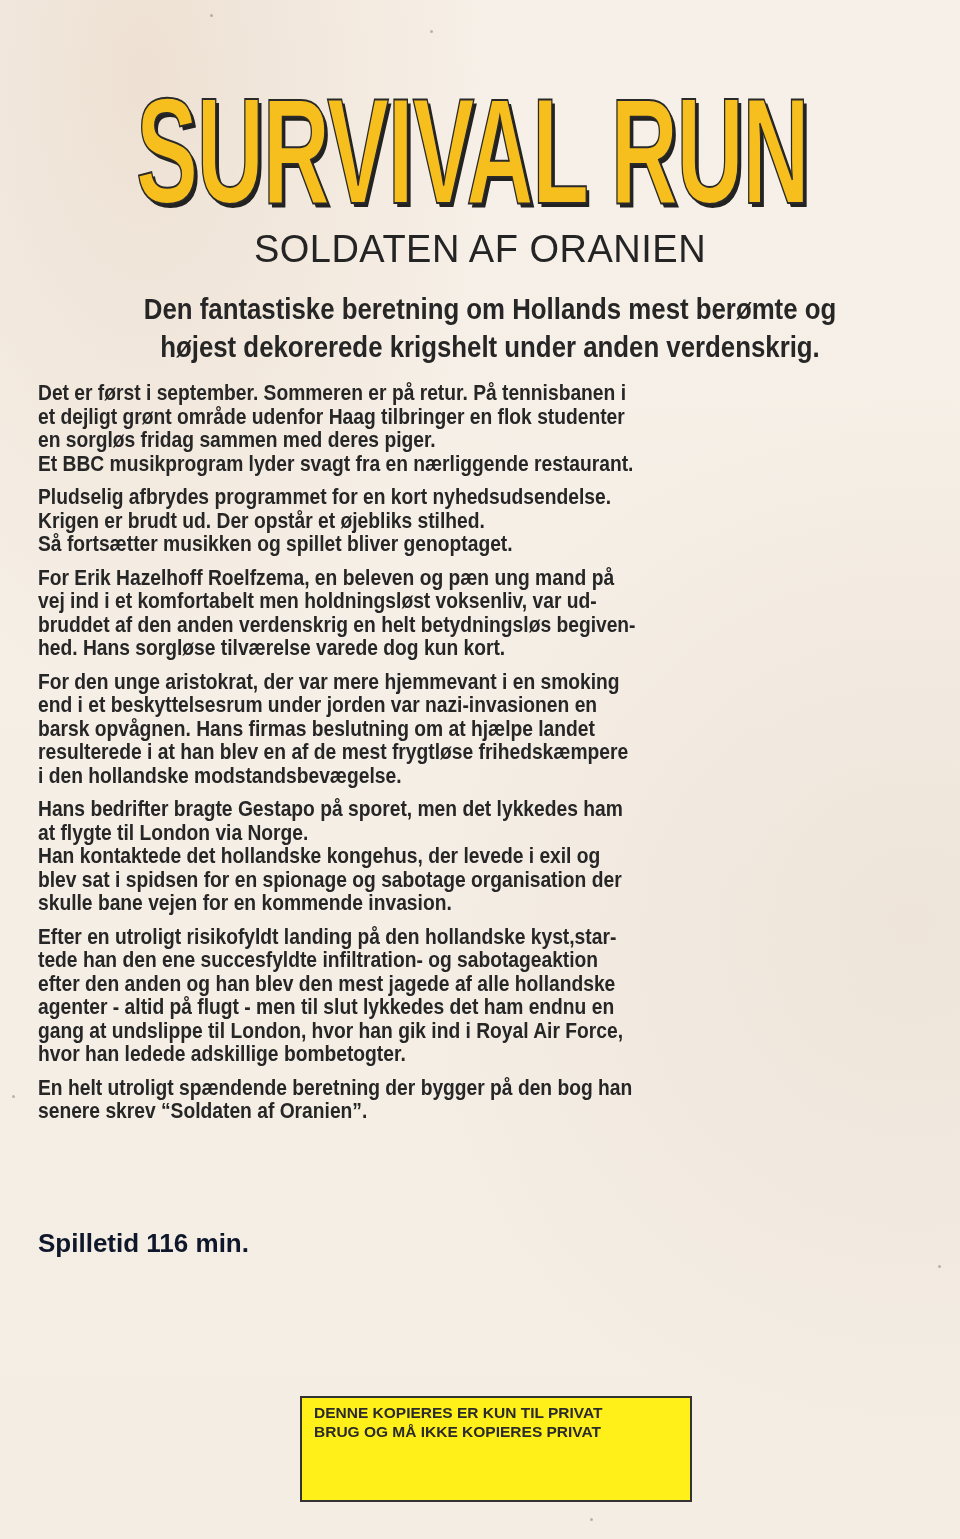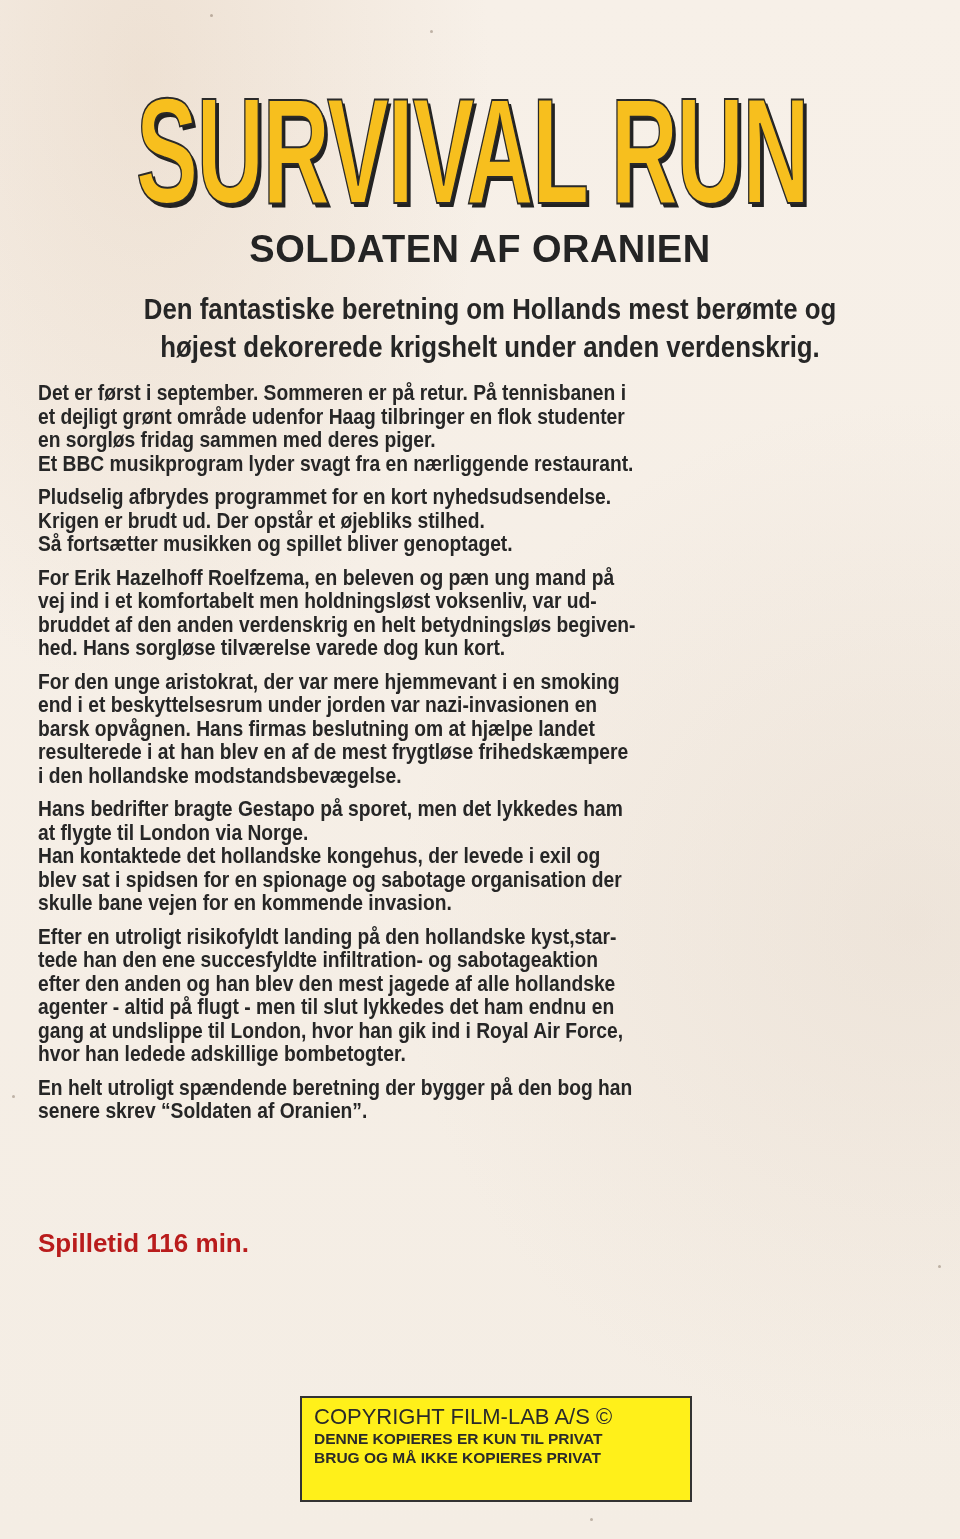--- a/index.html
+++ b/index.html
@@ -26,41 +26,41 @@
     letter-spacing: -2px;
     transform: scaleX(0.62);
     transform-origin: center;
     white-space: nowrap;
     -webkit-text-stroke: 2px #2a2a2a;
     text-shadow: 5px 4px 0 #222;
   }
   .subtitle {
     position: absolute; left: 0; width: 960px; top: 228px;
     text-align: center;
-    font-weight: bold; font-size: 38px; letter-spacing: 0.5px;
+    font-weight: normal; font-size: 38px; letter-spacing: 0.5px;
     color: #242424;
   }
   .tagline {
     position: absolute; left: 60px; width: 860px; top: 290px;
     text-align: center;
     font-weight: bold; font-size: 30px; line-height: 38px;
     color: #262626;
     transform: scaleX(0.86); transform-origin: center top;
   }
   .body-text {
     position: absolute; left: 38px; width: 1050px; top: 381px;
     transform: scaleX(0.855); transform-origin: left top;
     font-weight: bold; font-size: 22.5px; line-height: 23.5px;
     color: #262626;
   }
   .para { margin: 0 0 10px 0; }
   .para .line { display: block; white-space: nowrap; }
   .runtime {
     position: absolute; left: 38px; top: 1228px;
-    font-weight: bold; font-size: 26px; color: #b91c1c;
+    font-weight: bold; font-size: 26px; color: #0f172a;
   }
   .copyright-box {
     position: absolute; left: 300px; top: 1396px; width: 392px; height: 106px;
     background: #fff01a;
     border: 2px solid #333;
     padding: 6px 0 0 12px;
     box-sizing: border-box;
     color: #2a2a2a;
   }
   .copyright-box .head { font-size: 22px; line-height: 26px; font-weight: normal; white-space: nowrap; }
@@ -123,21 +123,20 @@
   </div>
   <div class="para">
     <span class="line">En helt utroligt spændende beretning der bygger på den bog han</span>
     <span class="line">senere skrev “Soldaten af Oranien”.</span>
   </div>
 </div>
 
 <div class="runtime">Spilletid 116 min.</div>
 
 <div class="copyright-box">
-  <div class="head">COPYRIGHT FILM-LAB A/S ©</div>
   <span class="line">DENNE KOPIERES ER KUN TIL PRIVAT</span>
   <span class="line">BRUG OG  MÅ IKKE KOPIERES PRIVAT</span>
 </div>
 
 <div class="speck" style="left:210px;top:14px"></div>
 <div class="speck" style="left:430px;top:30px"></div>
 <div class="speck" style="left:12px;top:1095px"></div>
 <div class="speck" style="left:938px;top:1265px"></div>
 <div class="speck" style="left:590px;top:1518px"></div>
 

